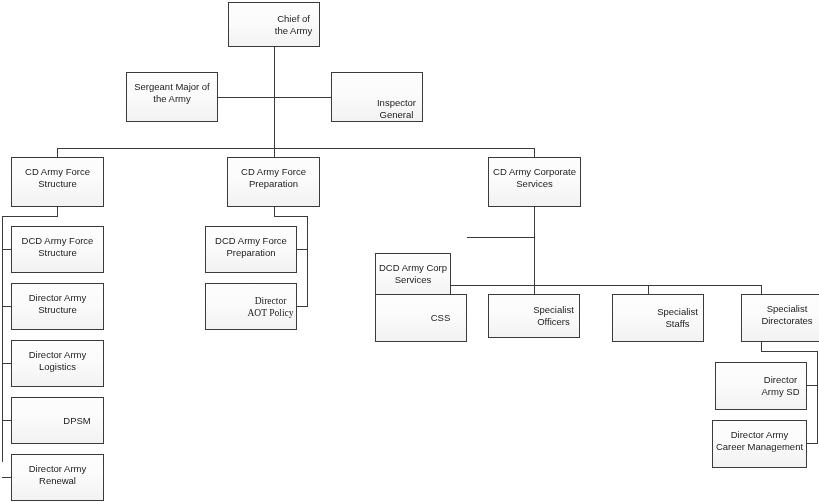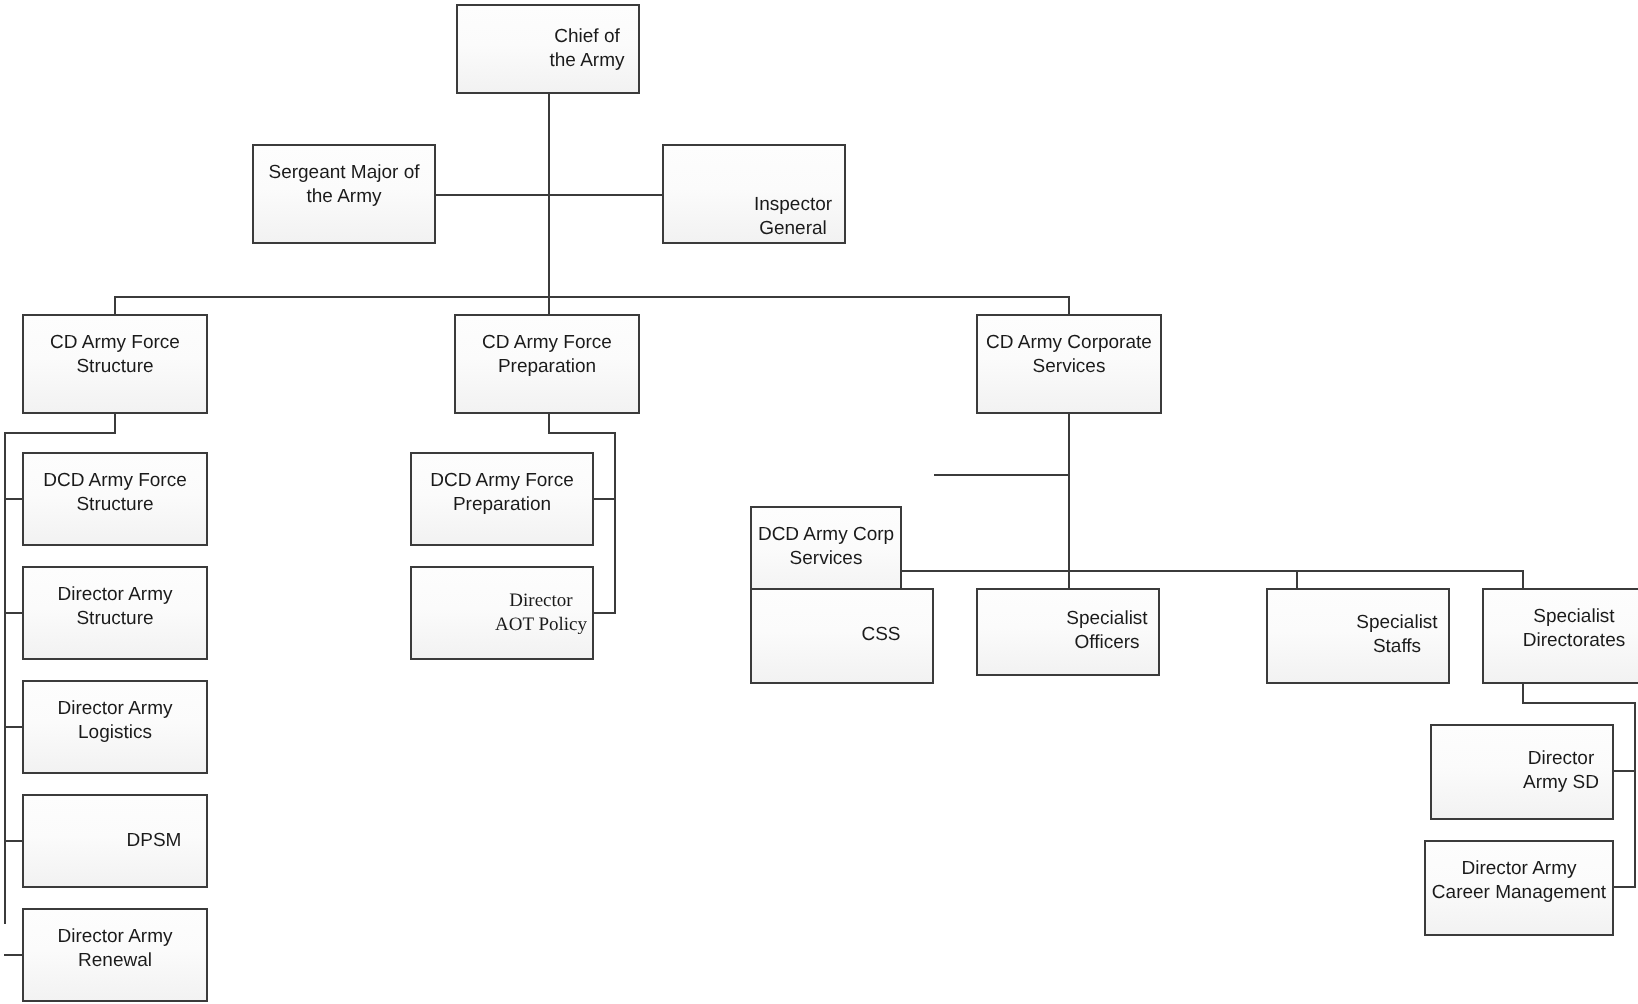--- a/index.html
+++ b/index.html
@@ -140,21 +140,21 @@
       <div class="node" style="left: 375px; top: 213px; width: 76px; height: 47px; margin-top: 40px;">
         <span class="node-label">DCD Army Corp
 Services</span>
       </div>
       <div class="node single-line" style="left: 375px; top: 294px; width: 92px; height: 48px;">
         <span class="node-label">CSS</span>
       </div>
       <div class="node single-line" style="left: 488px; top: 294px; width: 92px; height: 44px;">
         <span class="node-label">Specialist Officers</span>
       </div>
-      <div class="node single-line" style="left: 633px; top: 294px; width: 92px; height: 48px;">
+      <div class="node single-line" style="left: 612px; top: 294px; width: 92px; height: 48px;">
         <span class="node-label">Specialist Staffs</span>
       </div>
       <div class="node" style="left: 715px; top: 294px; width: 92px; height: 48px; margin-left: 26px;">
         <span class="node-label">Specialist
 Directorates</span>
       </div>
       <div class="node single-line" style="left: 715px; top: 362px; width: 92px; height: 48px;">
         <span class="node-label">Director Army SD</span>
       </div>
       <div class="node" style="left: 712px; top: 420px; width: 95px; height: 48px;">

